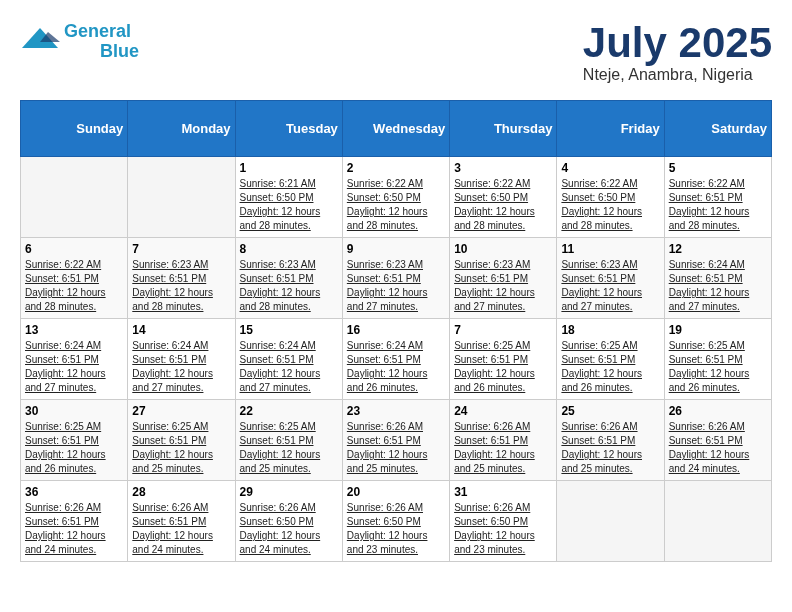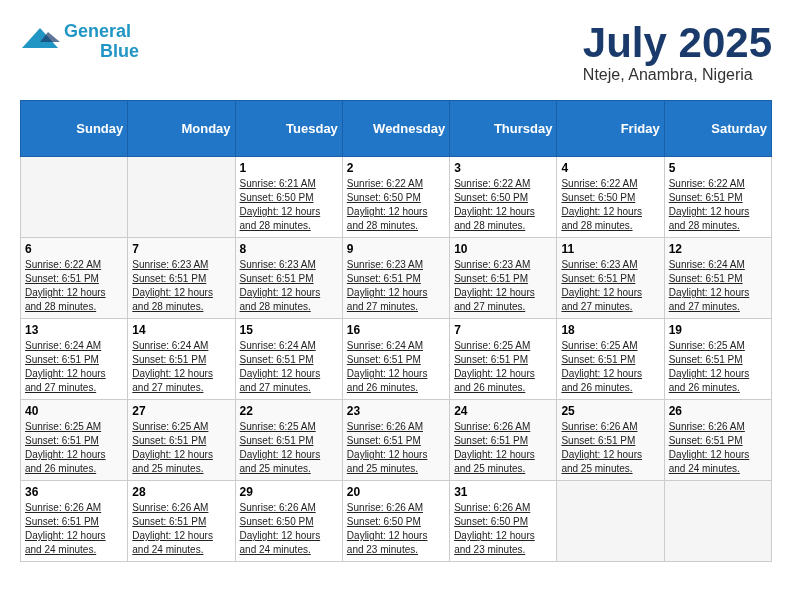--- a/index.html
+++ b/index.html
@@ -200,21 +200,21 @@
           <span class="day-num">18</span>
           <div class="day-info">Sunrise: 6:25 AM<br>Sunset: 6:51 PM<br>Daylight: 12 hours and 26 minutes.</div>
         </td>
         <td>
           <span class="day-num">19</span>
           <div class="day-info">Sunrise: 6:25 AM<br>Sunset: 6:51 PM<br>Daylight: 12 hours and 26 minutes.</div>
         </td>
       </tr>
       <tr>
         <td>
-          <span class="day-num">40</span>
+          <span class="day-num">30</span>
           <div class="day-info">Sunrise: 6:25 AM<br>Sunset: 6:51 PM<br>Daylight: 12 hours and 26 minutes.</div>
         </td>
         <td>
           <span class="day-num">27</span>
           <div class="day-info">Sunrise: 6:25 AM<br>Sunset: 6:51 PM<br>Daylight: 12 hours and 25 minutes.</div>
         </td>
         <td>
           <span class="day-num">22</span>
           <div class="day-info">Sunrise: 6:25 AM<br>Sunset: 6:51 PM<br>Daylight: 12 hours and 25 minutes.</div>
         </td>

